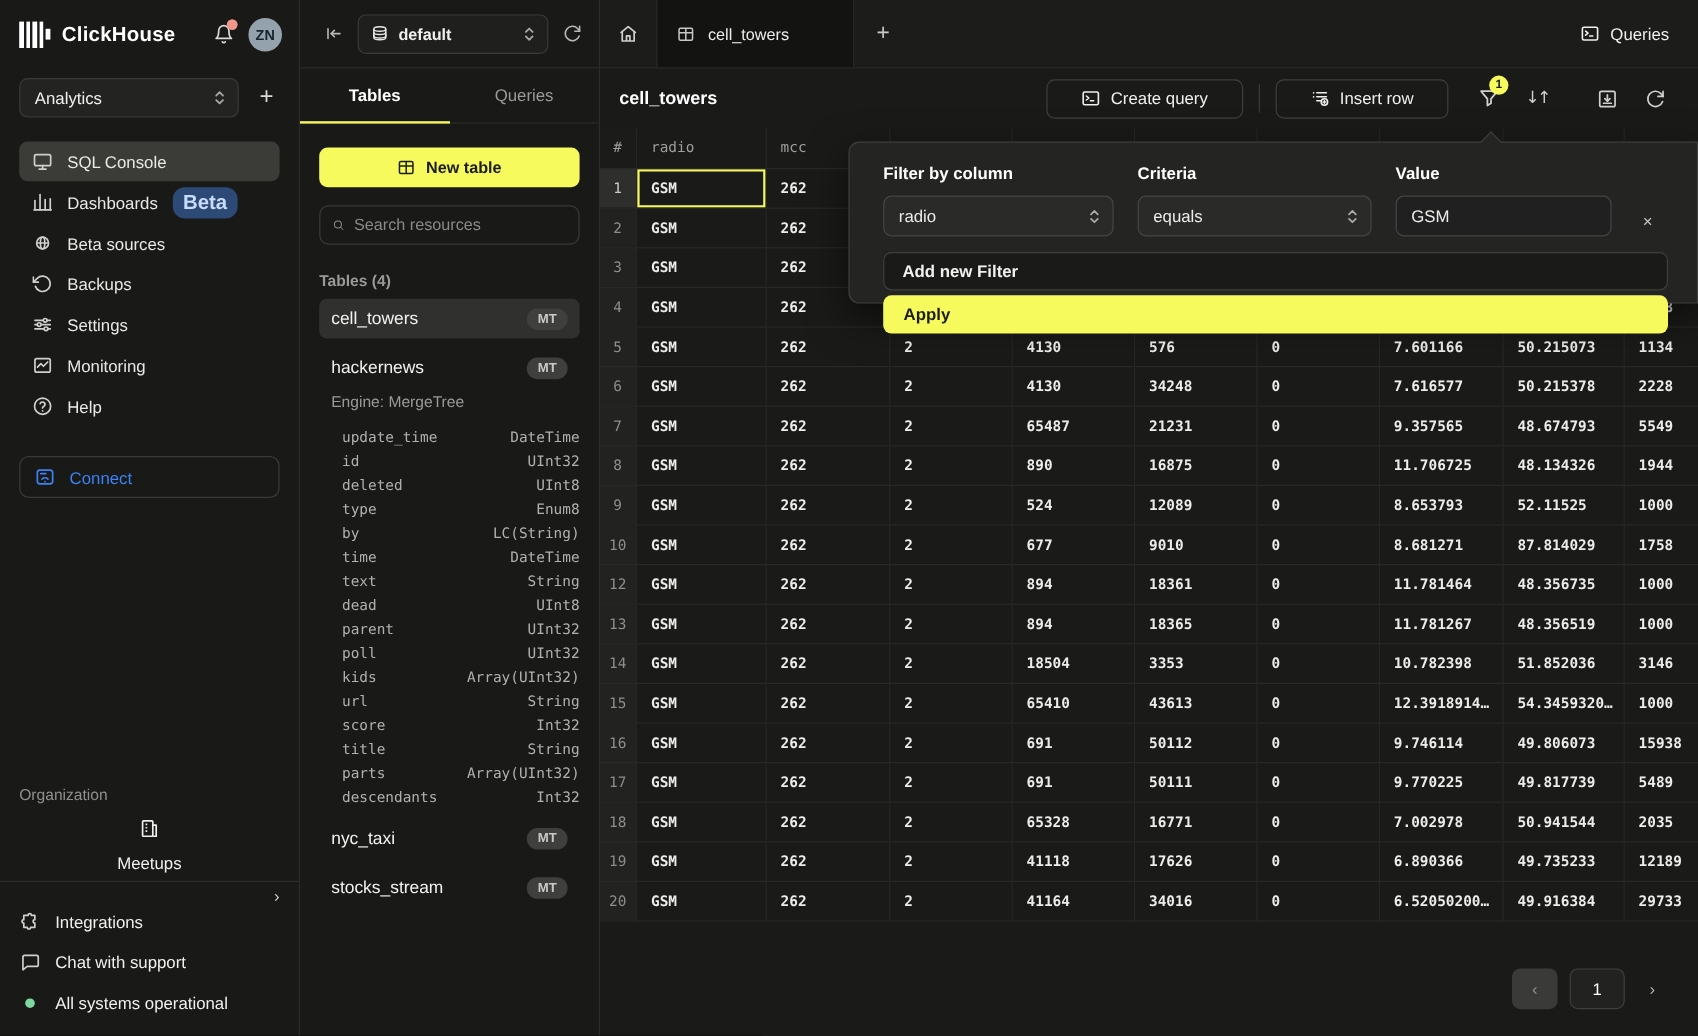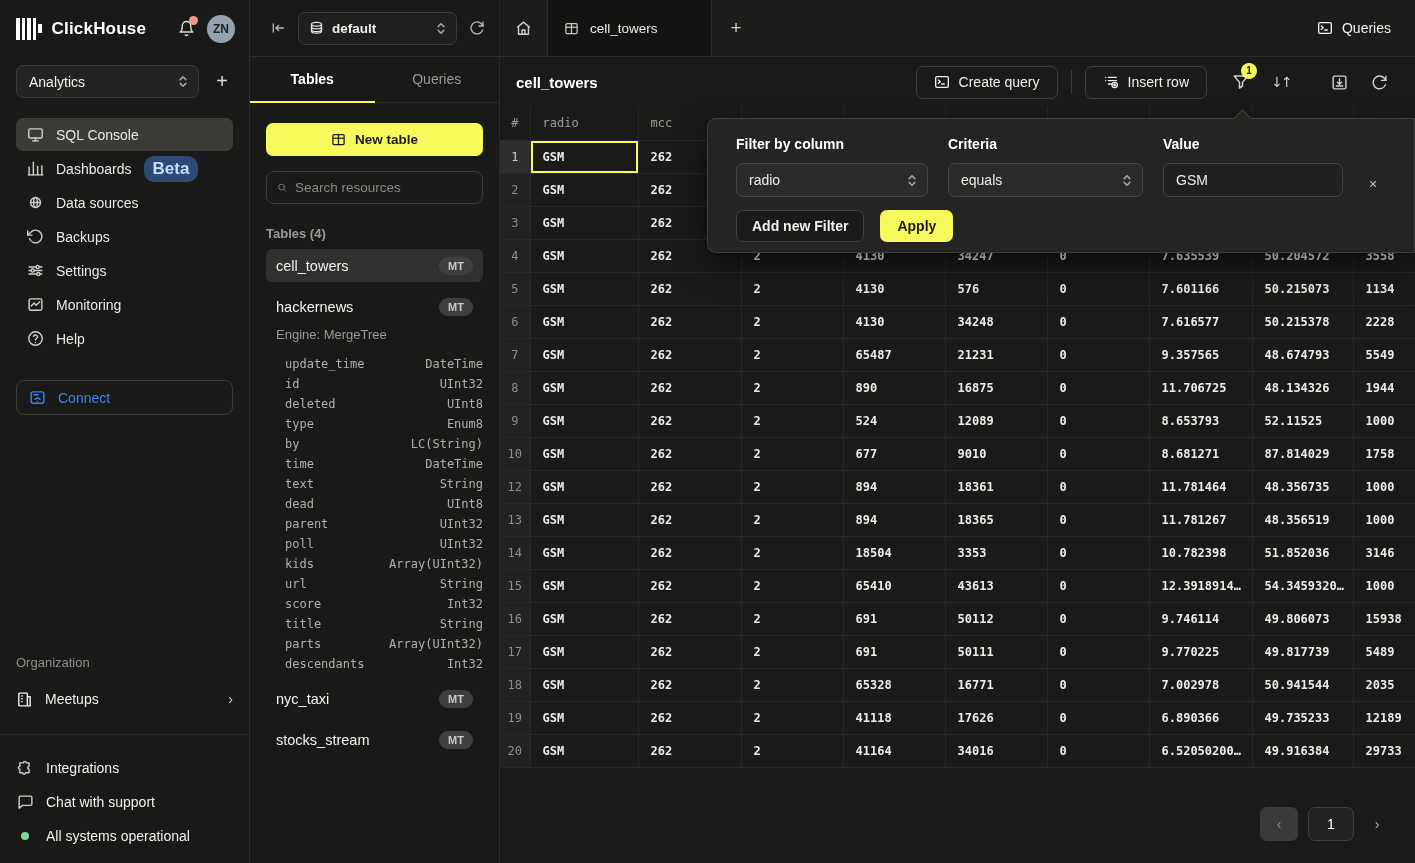--- a/index.html
+++ b/index.html
@@ -27,21 +27,21 @@
 
   .sb-nav { padding:20px 16px 0 16px; display:flex; flex-direction:column; gap:1px; }
   .nav-item { height:33px; display:flex; align-items:center; gap:12px; padding:0 10px; border-radius:7px; color:#e8e8e6; cursor:pointer; }
   .nav-item .ni-icon { width:18px; height:18px; display:flex; align-items:center; justify-content:center; color:#cfcfcd; }
   .nav-item.active { background:#3b3b38; }
   .beta-badge { background:#2d4a77; color:#c9dcfb; font-size:17px; font-weight:700; padding:3px 9px; border-radius:10px; }
   .connect-btn { margin:25px 16px 0 16px; height:35px; border:1px solid #3a3a38; border-radius:8px; display:flex; align-items:center; gap:12px; padding:0 12px; color:#3b82f6; cursor:pointer; }
 
   .sb-bottom { margin-top:auto; display:flex; flex-direction:column; }
   .org-label { color:#8f8f8d; font-size:13px; padding:0 16px; margin-bottom:12px; }
-  .meetups { height:34px; margin:0 16px 18px 16px; display:flex; align-items:center; gap:12px; color:#f0f0ee; cursor:pointer; }
+  .meetups { height:34px; margin:0 16px 18px 16px; display:flex; align-items:center; gap:12px; color:#f0f0ee; cursor:pointer;flex-direction:column; }
   .meetups .chev-r { margin-left:auto; color:#cfcfcd; font-size:14px; }
   .sb-divider { border-top:1px solid #2c2c2a; }
   .sb-foot { padding:20px 16px 14px 16px; display:flex; flex-direction:column; gap:8px; }
   .foot-item { height:26px; display:flex; align-items:center; gap:12px; color:#f0f0ee; cursor:pointer; }
   .foot-item .ni-icon { width:18px; display:flex; justify-content:center; color:#cfcfcd; }
   .green-dot { width:8px; height:8px; border-radius:50%; background:#7ed8a0; margin:0 5px; }
 
   
   .explorer { width:250px; flex:0 0 250px; background:#191917; border-right:1px solid #2c2c2a; display:flex; flex-direction:column; overflow:hidden; }
   .ex-topbar { height:57px; flex:0 0 57px; display:flex; align-items:center; padding:0 14px 0 20px; gap:12px; border-bottom:1px solid #2c2c2a; }
@@ -73,21 +73,21 @@
   .home-cell { width:48px; display:flex; align-items:center; justify-content:center; color:#d0d0ce; border-right:1px solid #2c2c2a; cursor:pointer; }
   .tab-active { width:164px; background:#131311; display:flex; align-items:center; gap:11px; padding:0 16px; color:#ececea; font-size:13.5px; font-weight:400; border-right:1px solid #2c2c2a; cursor:pointer; }
   .tab-active .ni-icon { color:#c8c8c6; }
   .newtab-cell { width:48px; display:flex; align-items:center; justify-content:center; color:#c8c8c6; font-size:19px; cursor:pointer; }
   .strip-rest { flex:1; display:flex; align-items:center; justify-content:flex-end; padding-right:24px; }
   .queries-btn { display:flex; align-items:center; gap:9px; color:#f0f0ee; font-size:14px; cursor:pointer; }
 
   .content-header { height:50px; flex:0 0 50px; display:flex; align-items:center; padding:0 16px; }
   .page-title { font-size:15px; font-weight:700; color:#fff; }
   .ch-right { margin-left:auto; display:flex; align-items:center; }
-  .ghost-btn { height:33px; border:1px solid #3f3f3d; border-radius:7px; display:flex; align-items:center; gap:9px; padding:0 17px; color:#f0f0ee; font-size:14px; cursor:pointer; background:transparent; }
+  .ghost-btn { height:33px; border:1px solid #3f3f3d; border-radius:7px; display:flex; align-items:center; gap:9px; padding:0 28px; color:#f0f0ee; font-size:14px; cursor:pointer; background:transparent; }
   .v-divider { width:1px; height:24px; background:#3a3a38; margin:0 13px; }
   .hicon { width:40px; height:33px; display:flex; align-items:center; justify-content:center; color:#d0d0ce; cursor:pointer; position:relative; }
   .filter-badge { position:absolute; top:-3px; right:4px; width:16px; height:16px; border-radius:50%; background:#f6fa5c; color:#1c1c1a; font-size:10px; font-weight:700; display:flex; align-items:center; justify-content:center; }
   .sort-glyph { font-family:"DejaVu Sans", sans-serif; font-size:14px; letter-spacing:-2px; }
   .hicon.gap-l { margin-left:18px; }
 
   
   .grid { flex:0 0 auto; }
   .grid table { border-collapse:collapse; table-layout:fixed; width:915px; }
   .grid th, .grid td { height:33px; padding:0 0 0 12px; border-right:1px solid #262624; border-bottom:1px solid #292927; font-family:"DejaVu Sans Mono", monospace; font-size:12px; overflow:hidden; white-space:nowrap; text-align:left; }
@@ -107,21 +107,21 @@
   
   .filter-popup { position:absolute; left:207px; top:118px; right:0; height:135px; background:#242422; border:1px solid #3f3f3d; border-radius:9px 0 0 9px; box-shadow:0 12px 34px rgba(0,0,0,.55); z-index:10; padding:17px 24px 0 28px; }
   .fp-arrow { position:absolute; top:-7px; left:528px; width:13px; height:13px; background:#242422; border-left:1px solid #3f3f3d; border-top:1px solid #3f3f3d; transform:rotate(45deg); }
   .fp-grid { display:flex; align-items:flex-start; }
   .fp-field { display:flex; flex-direction:column; }
   .fp-label { font-size:14px; font-weight:700; color:#fff; margin-bottom:11px; }
   .fp-select { height:34px; background:#2a2a28; border:1px solid #454543; border-radius:7px; display:flex; align-items:center; padding:0 10px 0 12px; color:#ececea; cursor:pointer; }
   .fp-select span { flex:1; }
   .fp-input { height:34px; background:#202020; border:1px solid #454543; border-radius:7px; color:#ececea; padding:0 12px; font-size:14px; font-family:"Liberation Sans",sans-serif; outline:none; }
   .fp-close { margin:40px 0 0 26px; color:#c8c8c6; font-size:14px; cursor:pointer; }
-  .fp-buttons { display:flex; gap:16px; margin-top:13px; }
+  .fp-buttons { display:flex; gap:4px; margin-top:13px;flex-direction:column; }
   .add-filter-btn { height:32px; padding:0 15px; background:#1a1a18; border:1px solid #3f3f3d; border-radius:7px; display:flex; align-items:center; color:#f0f0ee; font-size:14px; font-weight:700; cursor:pointer; }
   .apply-btn { height:32px; padding:0 17px; background:#f6fa5c; border-radius:7px; display:flex; align-items:center; color:#1c1c1a; font-size:14px; font-weight:700; cursor:pointer; }
 
   svg { display:block; }
 </style>
 </head>
 <body>
 
 <div class="app">
 
@@ -182,21 +182,21 @@
         <span class="beta-badge">Beta</span>
       </div>
       <div class="nav-item">
         <span class="ni-icon">
             <svg width="17" height="17" viewBox="0 0 24 24" fill="none" stroke="currentColor" stroke-width="2">
               <circle cx="12" cy="12" r="7"></circle>
               <ellipse cx="12" cy="12" rx="2.6" ry="7"></ellipse>
               <line x1="5" y1="12" x2="19" y2="12"></line>
             </svg>
           </span>
-        <span>Data sources</span>
+        <span>Beta sources</span>
       </div>
       <div class="nav-item">
         <span class="ni-icon">
             <svg width="17" height="17" viewBox="0 0 24 24" fill="none" stroke="currentColor" stroke-width="2" stroke-linecap="round" stroke-linejoin="round">
               <polyline points="1 4 1 10 7 10"></polyline>
               <path d="M3.51 15a9 9 0 1 0 2.13-9.36L1 10"></path>
             </svg>
           </span>
         <span>Backups</span>
       </div>

